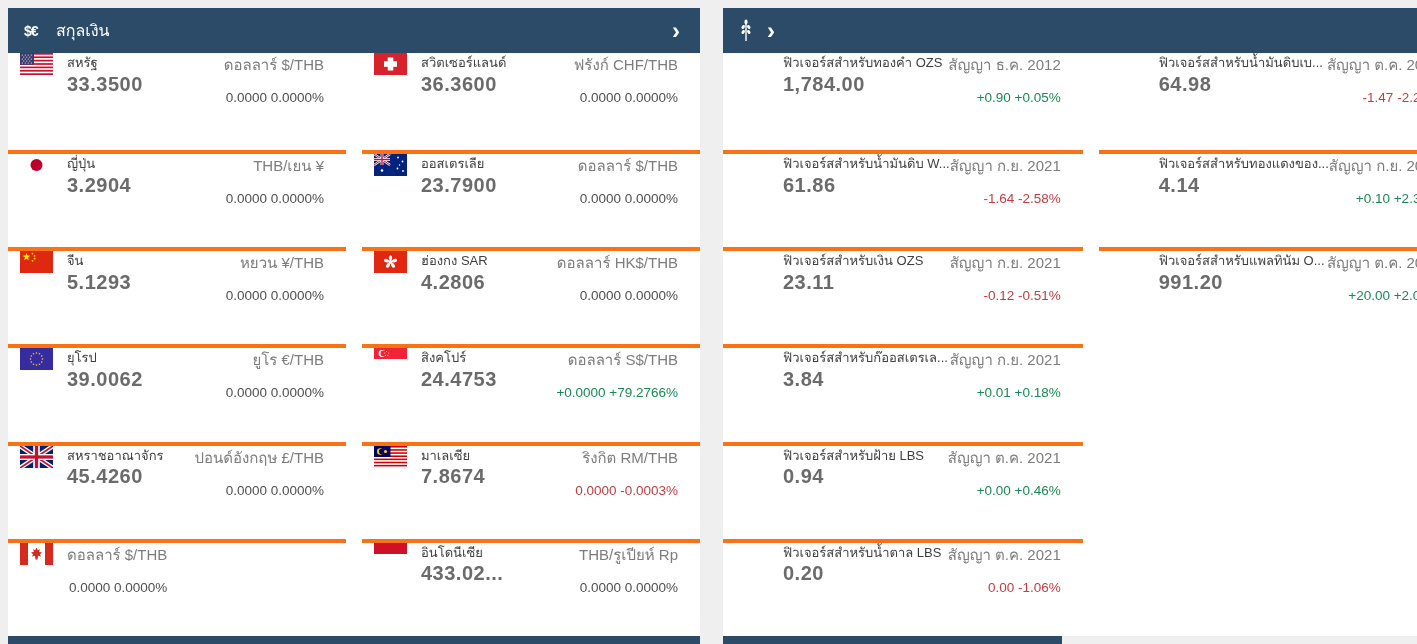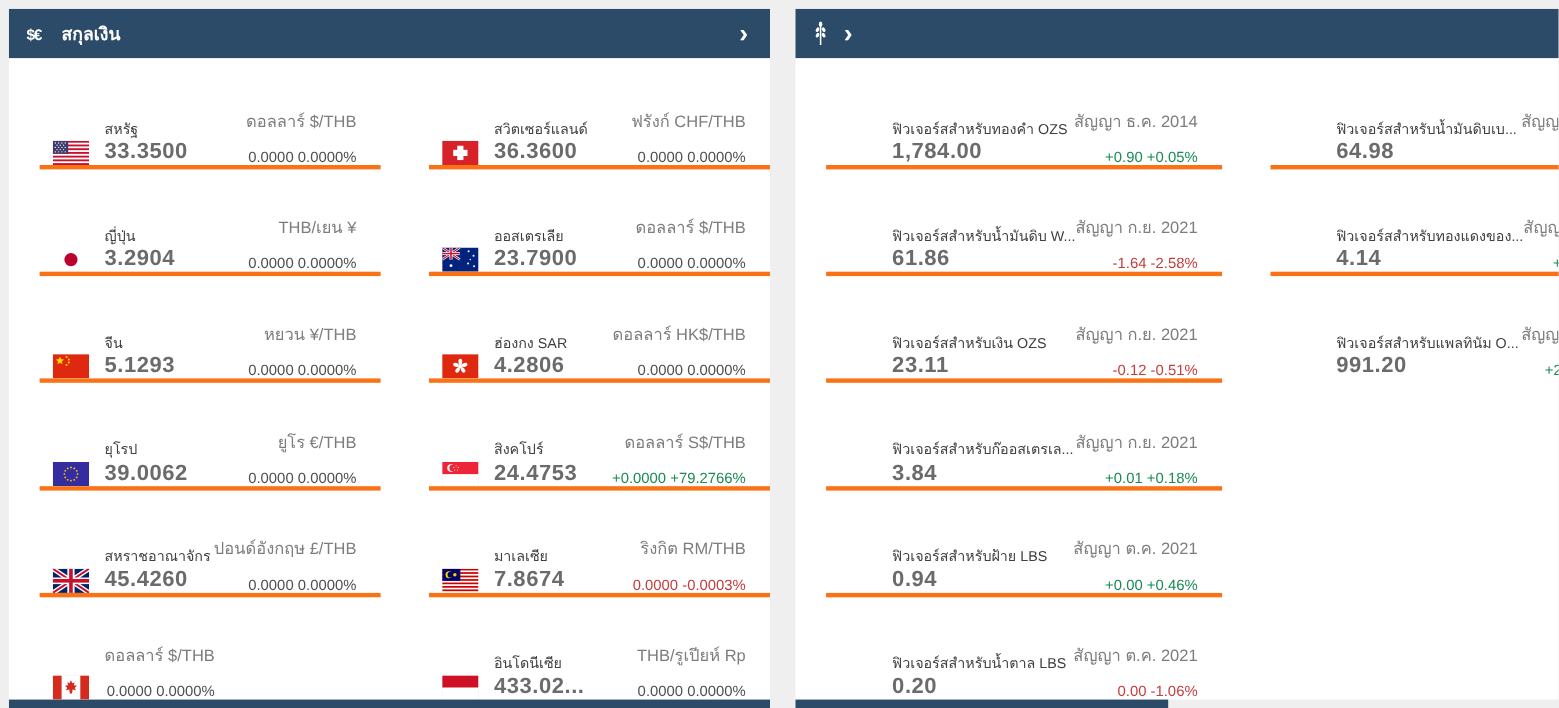--- a/index.html
+++ b/index.html
@@ -11,31 +11,31 @@
   .page{display:flex;gap:23px;padding:8px 0 0 8px;}
   .panel{position:relative;width:692px;height:636px;overflow:hidden;}
   .panel.right{width:694px;}
   .panel-header{
     height:45px;background:var(--header-bg,#2c4b69);color:#fff;
     display:flex;align-items:center;padding:0 18px 0 16px;box-sizing:border-box;
   }
   .hdr-icon{width:26px;flex:none;display:flex;align-items:center;color:#fff;
     font-weight:bold;font-size:14px;letter-spacing:-1px;}
   .hdr-icon svg{display:block;}
-  .panel-title{flex:1;font-size:16px;font-weight:700;margin-left:6px;white-space:nowrap;}
+  .panel-title{flex:1;font-size:16px;font-weight:400;margin-left:6px;white-space:nowrap;}
   .chevron{font-size:24px;font-weight:bold;line-height:1;cursor:pointer;padding:0 2px;}
   .panel-body{
     background:#fff;height:583px;
     display:grid;grid-template-columns:1fr 1fr;column-gap:16px;
   }
   .col{display:flex;flex-direction:column;}
   .item{
     height:97.16px;box-sizing:border-box;flex:none;
-    display:flex;align-items:flex-end;
-    padding:0 22px 0 12px;cursor:pointer;margin-left:28px;
+    display:flex;align-items:flex-start;
+    padding:0 22px 0 12px;cursor:pointer;
   }
   .item + .item{border-top:4px solid #f97316;}
   .flag{width:33px;height:22px;flex:none;margin-right:14px;
     box-shadow:inset 0 0 0 1px rgba(0,0,0,0.08);}
   .flag svg{display:block;}
   .main{display:flex;flex-direction:column;flex:1;min-width:0;}
   .main.noflag{padding-left:48px;}
   .iname{font-size:13px;color:#3f3f3f;line-height:1.5;white-space:nowrap;
     overflow:hidden;text-overflow:ellipsis;max-width:215px;}
   .ivalue{font-size:20px;font-weight:700;color:#6b6b6b;line-height:1.15;
@@ -372,21 +372,21 @@
       <span class="chevron">›</span>
     </div>
     <div class="panel-body">
       <div class="col">
           <div class="item">
             <div class="main noflag">
               <div class="iname">ฟิวเจอร์สสำหรับทองคำ OZS</div>
               <div class="ivalue">1,784.00</div>
             </div>
             <div class="side">
-              <div class="isub">สัญญา ธ.ค. 2014</div>
+              <div class="isub">สัญญา ธ.ค. 2012</div>
               <div class="ichange up">+0.90 +0.05%</div>
             </div>
           </div>
           <div class="item">
             <div class="main noflag">
               <div class="iname">ฟิวเจอร์สสำหรับน้ำมันดิบ W...</div>
               <div class="ivalue">61.86</div>
             </div>
             <div class="side">
               <div class="isub">สัญญา ก.ย. 2021</div>

